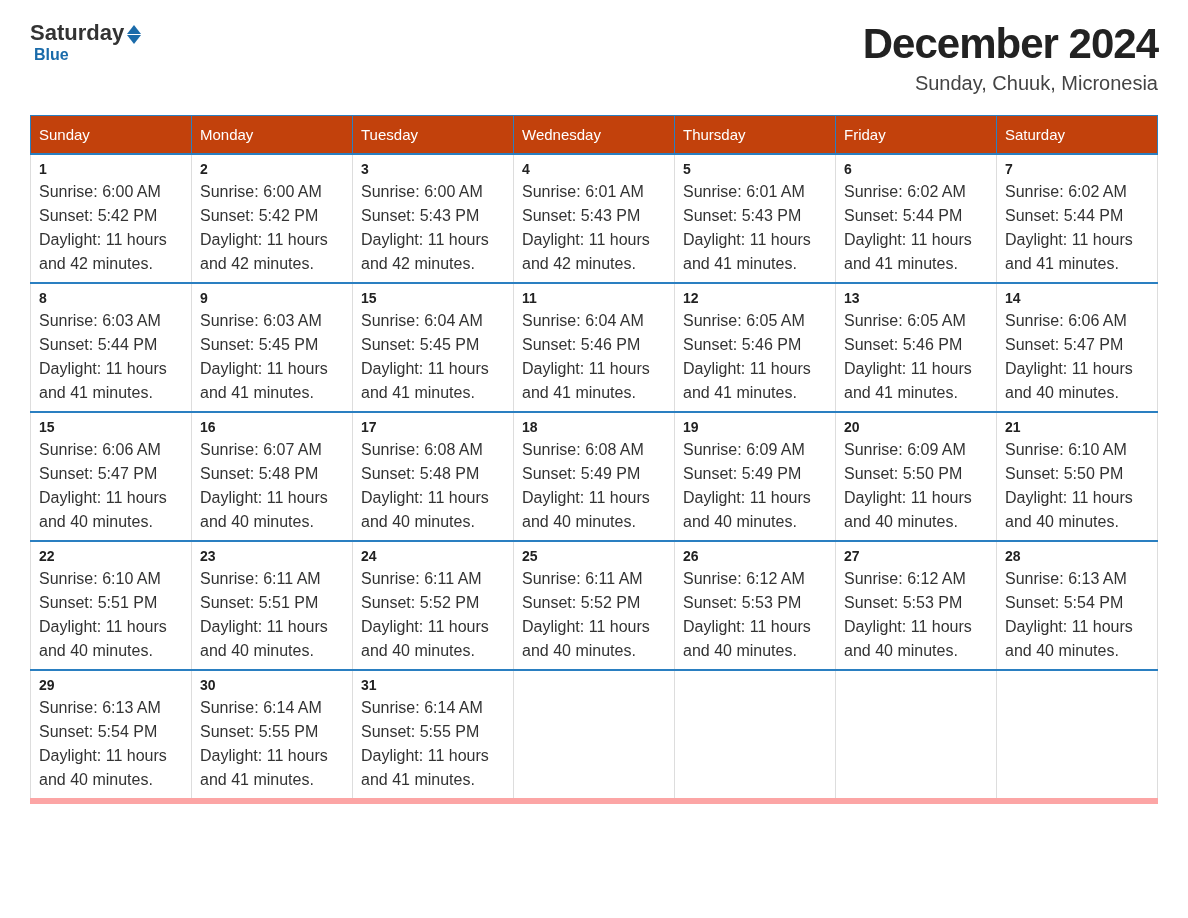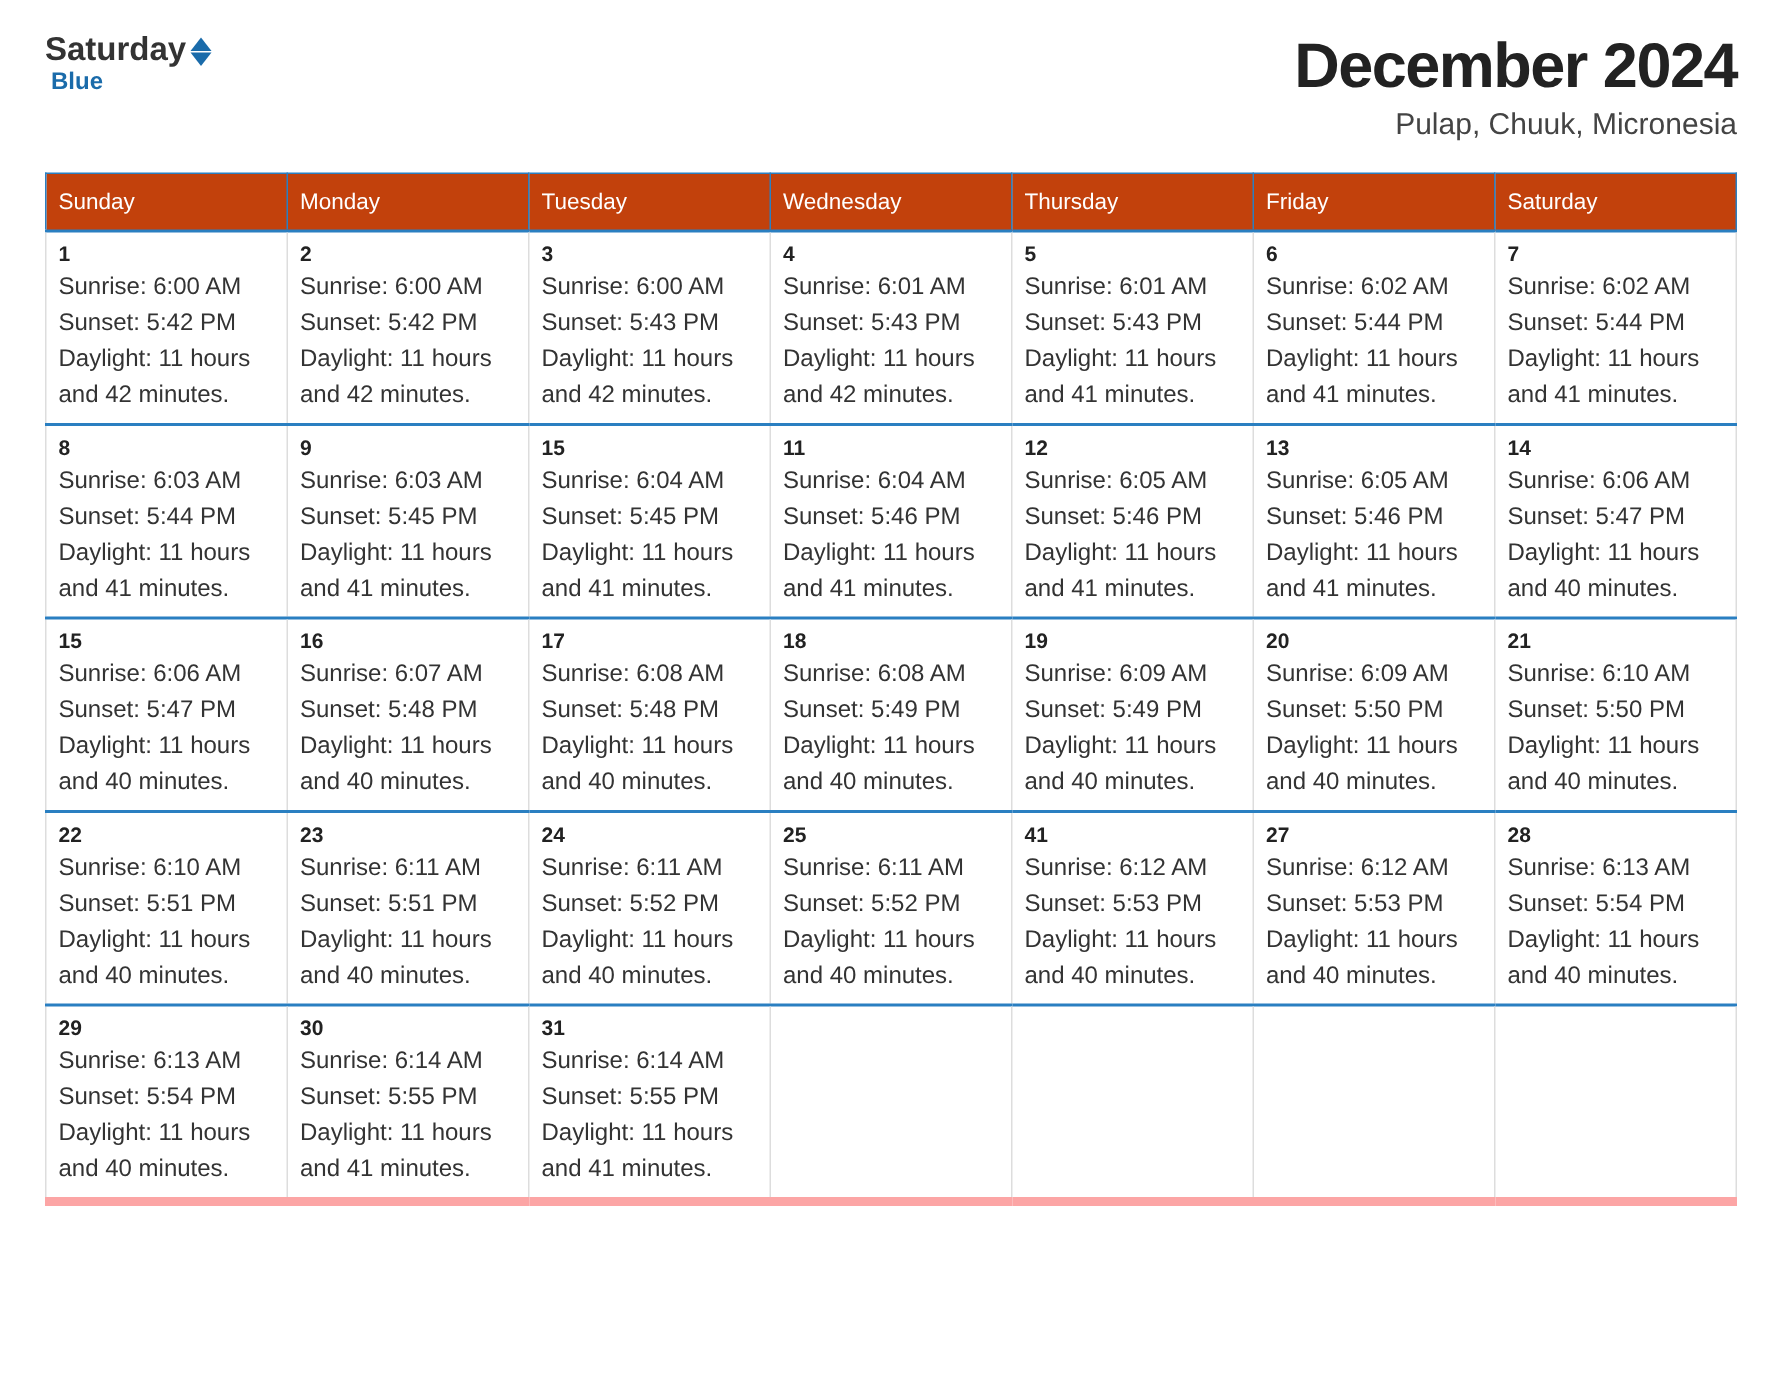--- a/index.html
+++ b/index.html
@@ -107,21 +107,21 @@
         <div style="width:0;height:0;border-left:7px solid transparent;border-right:7px solid transparent;border-bottom:9px solid #1a6baa;"></div>
         <div style="width:0;height:0;border-left:7px solid transparent;border-right:7px solid transparent;border-top:9px solid #1a6baa;margin-top:1px;"></div>
       </div>
     </div>
     <div style="margin-left:2px;">
       <span class="logo-blue">Blue</span>
     </div>
   </div>
   <div class="title-section">
     <div class="month-title">December 2024</div>
-    <div class="location-title">Pulap, Chuuk, Micronesia</div>
+    <div class="location-title">Sunday, Chuuk, Micronesia</div>
   </div>
 </div>
 
 <table class="calendar-table">
   <thead>
     <tr>
       <th>Sunday</th>
       <th>Monday</th>
       <th>Tuesday</th>
       <th>Wednesday</th>
@@ -232,21 +232,21 @@
         </td>
         <td>
           <span class="day-number">24</span>
           <div class="day-info">Sunrise: 6:11 AM<br>Sunset: 5:52 PM<br>Daylight: 11 hours<br>and 40 minutes.</div>
         </td>
         <td>
           <span class="day-number">25</span>
           <div class="day-info">Sunrise: 6:11 AM<br>Sunset: 5:52 PM<br>Daylight: 11 hours<br>and 40 minutes.</div>
         </td>
         <td>
-          <span class="day-number">41</span>
+          <span class="day-number">26</span>
           <div class="day-info">Sunrise: 6:12 AM<br>Sunset: 5:53 PM<br>Daylight: 11 hours<br>and 40 minutes.</div>
         </td>
         <td>
           <span class="day-number">27</span>
           <div class="day-info">Sunrise: 6:12 AM<br>Sunset: 5:53 PM<br>Daylight: 11 hours<br>and 40 minutes.</div>
         </td>
         <td>
           <span class="day-number">28</span>
           <div class="day-info">Sunrise: 6:13 AM<br>Sunset: 5:54 PM<br>Daylight: 11 hours<br>and 40 minutes.</div>
         </td>

